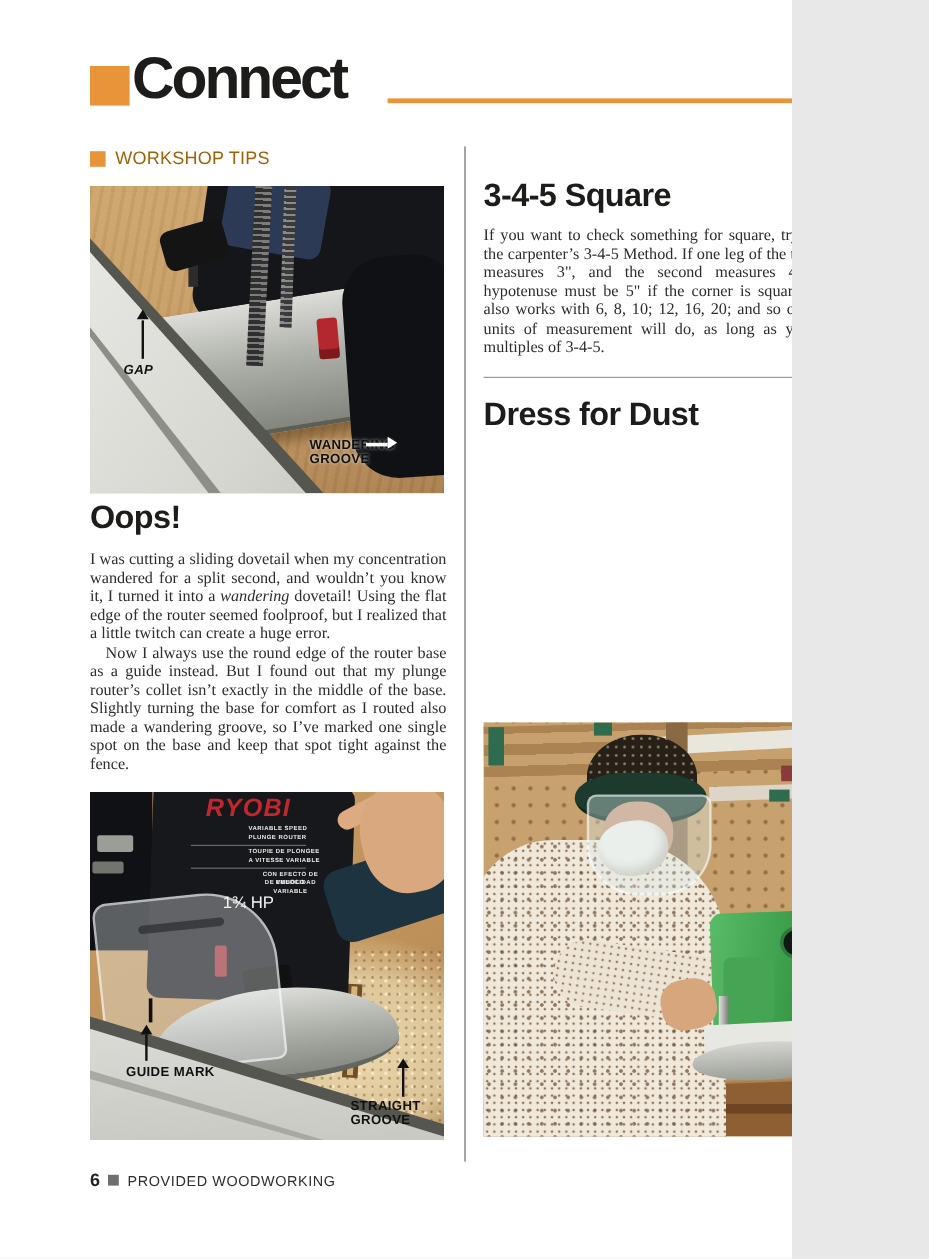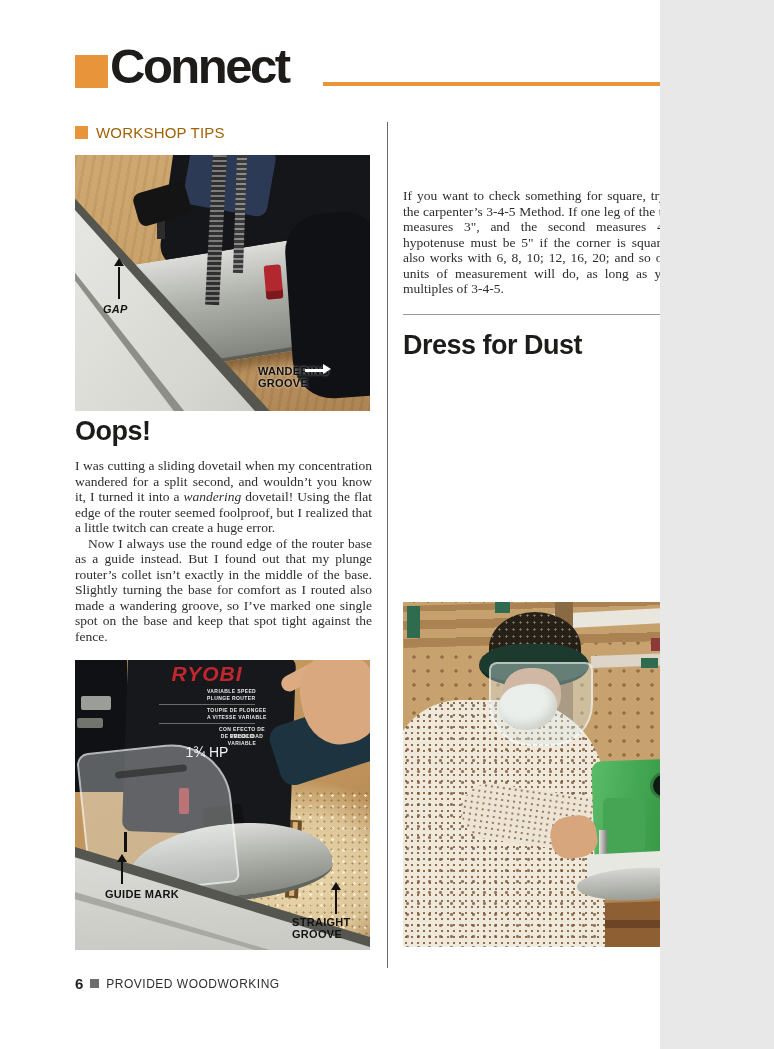--- a/index.html
+++ b/index.html
@@ -251,20 +251,21 @@
     <div class="plabel" style="left:30px;top:228px;">GUIDE MARK</div>
     <div class="stem-v" style="left:260px;top:230px;height:24px;"></div>
     <div class="head-up" style="position:absolute;left:256px;top:222px;"></div>
     <div class="plabel" style="left:174px;top:256px;width:86px;">
       <span>STRAIGHT</span>
         <br>
       <span>GROOVE</span>
     </div>
   </div>
 
+  <div class="headline" style="left:403px;top:150px;">3-4-5 Square</div>
   <div class="bodycopy" style="left:403px;top:188px;">
     <p>If you want to check something for square, try using the carpenter’s 3-4-5 Method. If one leg of the triangle measures 3", and the second measures 4", the hypotenuse must be 5" if the corner is square. This also works with 6, 8, 10; 12, 16, 20; and so on. Any units of measurement will do, as long as you use multiples of 3-4-5.</p>
   </div>
 
   <div class="thin-rule"></div>
 
   <div class="headline" style="left:403px;top:332px;">Dress for Dust</div>
   <div class="bodycopy" style="left:403px;top:369px;">
   </div>
 

